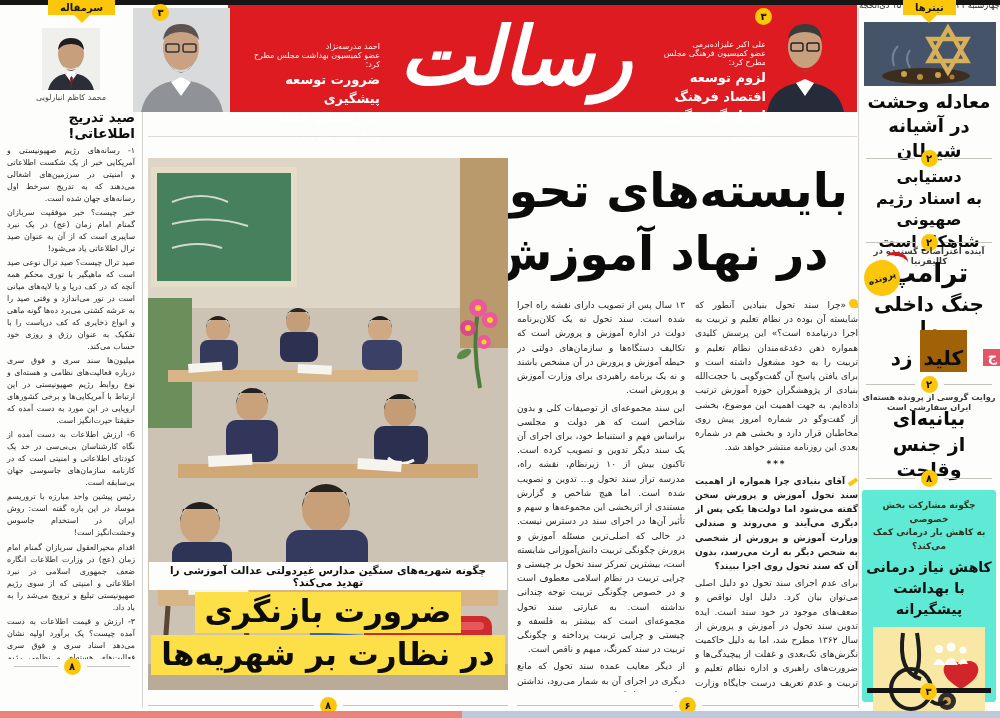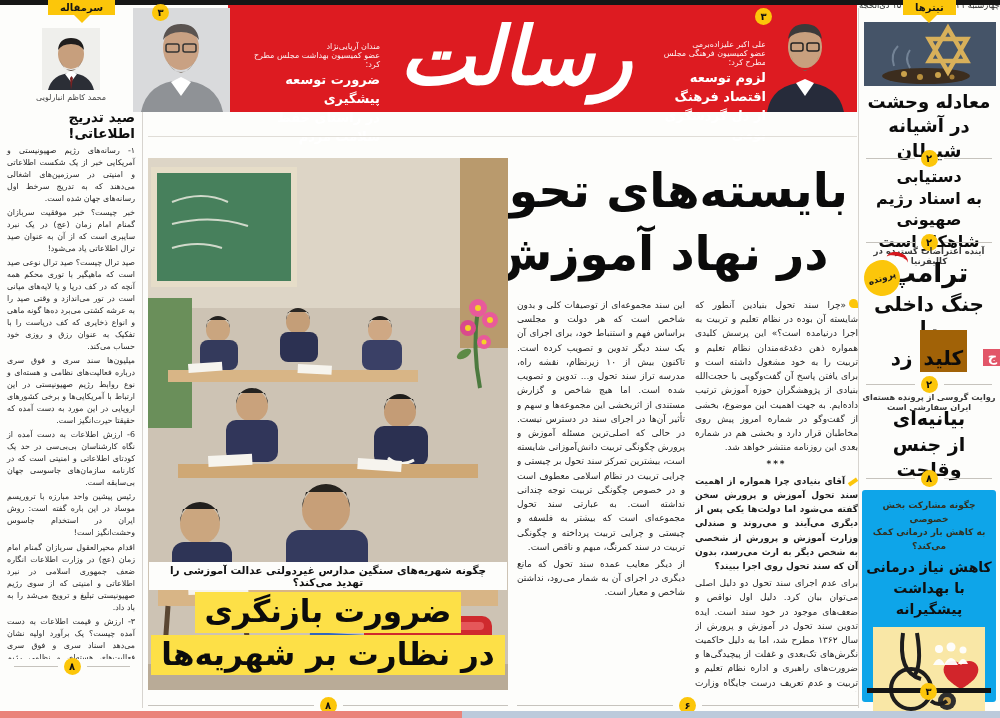--- a/index.html
+++ b/index.html
@@ -65,21 +65,21 @@
   .bodycol p{margin:0 0 3px;}
   .stars{text-align:center;font-weight:bold;letter-spacing:2px;margin:2px 0;}
   .q{font-weight:bold;}
   .qicon{display:inline-block;width:9px;height:9px;background:#fcc60a;border-radius:50% 50% 0 50%;margin-left:3px;}
   .pen{display:inline-block;width:10px;height:4px;background:#fcc60a;transform:rotate(-35deg);margin-left:3px;}
   
   #sb-rule{left:858px;top:8px;height:700px;}
   .sb-head{position:absolute;left:862px;width:134px;text-align:center;font-weight:bold;color:#0c0c0c;}
   .sb-kick{position:absolute;left:862px;width:134px;text-align:center;font-weight:bold;color:#3a3a3a;}
   #sb1-img{left:864px;top:22px;}
-  #sb5{left:862px;top:490px;width:134px;height:212px;background:#0ea5e9;border-radius:3px;text-align:center;}
+  #sb5{left:862px;top:490px;width:134px;height:212px;background:#5eead4;border-radius:3px;text-align:center;}
   #sb5 .k{font-size:9px;font-weight:bold;color:#33301f;line-height:1.5;}
   #sb5 .h{font-size:14px;font-weight:bold;color:#101010;line-height:1.5;margin-top:4px;}
   #sb5bar{position:absolute;left:5px;right:5px;bottom:9px;height:5px;background:#141414;}
   #sb5 .badge{position:absolute;left:58px;bottom:2px;}
   #sticker{position:absolute;left:864px;top:260px;width:36px;height:36px;background:#fcc60a;border-radius:50%;
            transform:rotate(-18deg);display:flex;align-items:center;justify-content:center;
            font-size:9px;font-weight:bold;z-index:4;}
   #swoosh{position:absolute;left:886px;top:252px;width:22px;height:12px;border-top:4px solid #d6171c;
           border-radius:50% 50% 0 0;transform:rotate(14deg);z-index:4;}
   .t3{position:relative;}
@@ -139,21 +139,21 @@
     <path d="M38 74 l10 14 l10 -14 l-10 -5 Z" fill="#fff"></path>
     <ellipse cx="48" cy="40" rx="18" ry="22" fill="#c9a183"></ellipse>
     <path d="M30 32 q2 -16 18 -16 q16 0 18 16 q-6 -8 -18 -8 q-12 0 -18 8Z" fill="#5a5350"></path>
     <path d="M33 48 q4 16 15 16 q11 0 15 -16 q-3 14 -15 17 q-12 -3 -15 -17Z" fill="#8a8077"></path>
     <rect x="33" y="36" width="13" height="8" rx="2" fill="none" stroke="#333" stroke-width="1.5"></rect>
     <rect x="50" y="36" width="13" height="8" rx="2" fill="none" stroke="#333" stroke-width="1.5"></rect>
   </svg>
   <div class="badge pg3" style="left:152px;top:4px">۳</div>
 
   <div id="promo-left" class="promo">
-    <div class="nm">مندان آریایی‌نژاد</div>
+    <div class="nm">احمد مدرسه‌نژاد</div>
     <div class="kk">عضو کمیسیون بهداشت مجلس مطرح کرد:</div>
     <div class="b1">ضرورت توسعه پیشگیری</div>
     <div class="b1">در راستای حفظ سلامت مردم</div>
   </div>
 
   <div id="promo-right" class="promo">
     <div class="nm">علی اکبر علیزاده‌برمی</div>
     <div class="kk">عضو کمیسیون فرهنگی مجلس مطرح کرد:</div>
     <div class="b1">لزوم توسعه اقتصاد فرهنگ</div>
     <div class="b1">از دل گردشگری بومی</div>
@@ -274,20 +274,21 @@
     <span class="badge">۸</span>
   </div>
 
   <div id="col1" class="bodycol">
     <p><span class="qicon"></span><span>«چرا سند تحول بنیادین آنطور که شایسته آن بوده در نظام تعلیم و تربیت به اجرا درنیامده است؟» این پرسش کلیدی همواره ذهن دغدغه‌مندان نظام تعلیم و تربیت را به خود مشغول داشته است و برای یافتن پاسخ آن گفت‌وگویی با حجت‌الله بنیادی از پژوهشگران حوزه آموزش ترتیب داده‌ایم. به جهت اهمیت این موضوع، بخشی از گفت‌وگو در شماره امروز پیش روی مخاطبان قرار دارد و بخشی هم در شماره بعدی این روزنامه منتشر خواهد شد.</span></p>
     <div class="stars">***</div>
     <p class="q"><span class="pen"></span><span>آقای بنیادی چرا همواره از اهمیت سند تحول آموزش و پرورش سخن گفته می‌شود اما دولت‌ها یکی پس از دیگری می‌آیند و می‌روند و صندلی وزارت آموزش و پرورش از شخصی به شخص دیگر به ارث می‌رسد، بدون آن که سند تحول روی اجرا ببیند؟</span></p>
     <p>برای عدم اجرای سند تحول دو دلیل اصلی می‌توان بیان کرد. دلیل اول نواقص و ضعف‌های موجود در خود سند است. ایده تدوین سند تحول در آموزش و پرورش از سال ۱۳۶۲ مطرح شد، اما به دلیل حاکمیت نگرش‌های تک‌بعدی و غفلت از پیچیدگی‌ها و ضرورت‌های راهبری و اداره نظام تعلیم و تربیت و عدم تعریف درست جایگاه وزارت آموزش و پرورش در حاکمیت، سند تحول موجود به صورت ناقص، مبهم و بدون داشتن ویژگی‌های یک برنامه راهبردی به تصویب رسید که اصلی‌ترین مانع اجرای آن نیز همین مورد است. سند تحول معجونی است از عبارت‌های نامفهوم و کلی که</p>
   </div>
   <div id="col2" class="bodycol">
+    <p>۱۳ سال پس از تصویب دارای نقشه راه اجرا شده است. سند تحول نه یک کلان‌برنامه دولت در اداره آموزش و پرورش است که تکالیف دستگاه‌ها و سازمان‌های دولتی در حیطه آموزش و پرورش در آن مشخص باشند و نه یک برنامه راهبردی برای وزارت آموزش و پرورش است.</p>
     <p>این سند مجموعه‌ای از توصیفات کلی و بدون شاخص است که هر دولت و مجلسی براساس فهم و استنباط خود، برای اجرای آن یک سند دیگر تدوین و تصویب کرده است. تاکنون بیش از ۱۰ زیرنظام، نقشه راه، مدرسه تراز سند تحول و... تدوین و تصویب شده است. اما هیچ شاخص و گزارش مستندی از اثربخشی این مجموعه‌ها و سهم و تأثیر آن‌ها در اجرای سند در دسترس نیست. در حالی که اصلی‌ترین مسئله آموزش و پرورش چگونگی تربیت دانش‌آموزانی شایسته است، بیشترین تمرکز سند تحول بر چیستی و چرایی تربیت در نظام اسلامی معطوف است و در خصوص چگونگی تربیت توجه چندانی نداشته است. به عبارتی سند تحول مجموعه‌ای است که بیشتر به فلسفه و چیستی و چرایی تربیت پرداخته و چگونگی تربیت در سند کمرنگ، مبهم و ناقص است.</p>
     <p>از دیگر معایب عمده سند تحول که مانع دیگری در اجرای آن به شمار می‌رود، نداشتن شاخص و معیار است.</p>
 
   </div>
   <div class="sep" style="left:517px;top:697px;width:341px">
     <span class="badge">۶</span>
   </div>
 
   <svg id="sb1-img" class="abs" width="132" height="64" viewBox="0 0 132 64">
     <rect width="132" height="64" fill="#4f5e73"></rect>

